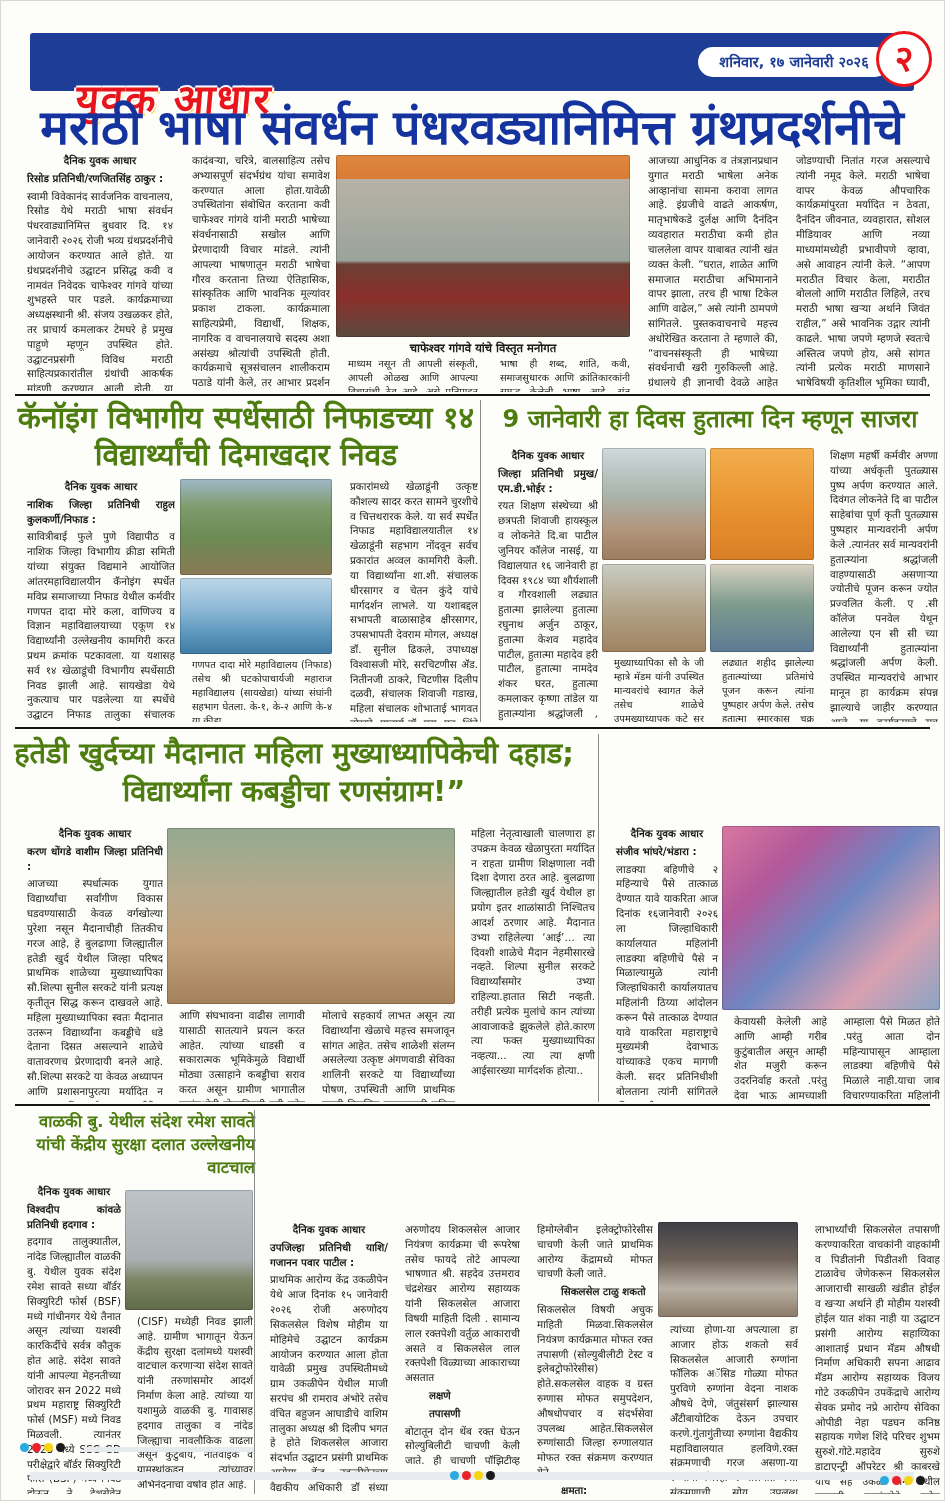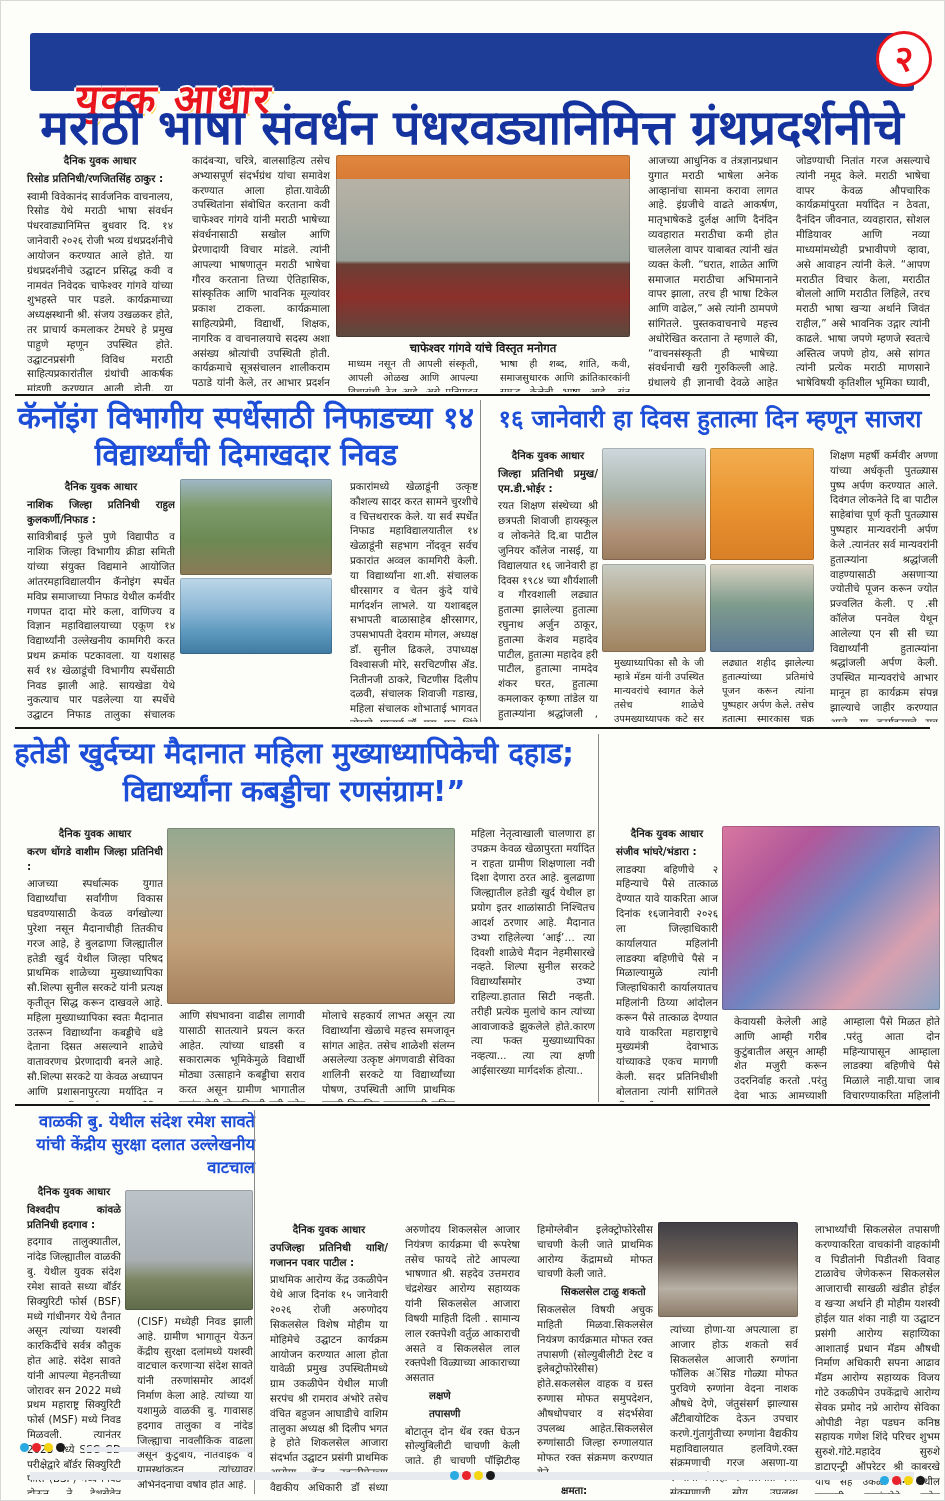--- a/index.html
+++ b/index.html
@@ -10,21 +10,21 @@
   .mast{position:absolute;left:30px;top:33px;width:884px;height:58px;background:#1e3d96;border-radius:3px;}
   .logo{position:absolute;left:46px;top:37px;font-size:40px;font-weight:bold;color:#e8161c;
         transform:skewX(-5deg);letter-spacing:2px;
         text-shadow:-2px 0 0 #fff,2px 0 0 #fff,0 -2px 0 #fff,0 2px 0 #fff,2px 2px 0 #ffd24a;}
   .datebox{position:absolute;left:698px;top:47px;width:192px;height:30px;background:#fff;border-radius:15px;
         color:#1e3d96;font-weight:bold;font-size:14.5px;line-height:30px;text-align:center;}
   .pagenum{position:absolute;left:876px;top:31px;width:56px;height:56px;background:#fff;border-radius:50%;
         border:3px solid #e8161c;box-sizing:border-box;color:#e8161c;font-size:36px;font-weight:bold;
         text-align:center;line-height:50px;}
   
-  .hl{position:absolute;font-weight:800;text-align:center;color:#1d4ed8;}
+  .hl{position:absolute;font-weight:800;text-align:center;color:#4d7c0f;}
   .hl-lead{left:30px;top:96px;width:884px;font-size:48px;line-height:1.3;color:#15339e;}
   .hl-canoe{left:15px;top:400px;width:462px;font-size:30px;line-height:1.23;}
   .hl-hutatma{left:482px;top:404px;width:456px;font-size:24px;line-height:1.3;}
   .hl-kabaddi{left:4px;top:734px;width:580px;font-size:29px;line-height:1.32;}
   .hl-andolan{left:600px;top:734px;width:340px;font-size:21.5px;line-height:1.36;}
   .hl-soldier{left:15px;top:1110px;width:240px;font-size:16.5px;line-height:1.4;text-align:right;}
   .hl-sickle{left:258px;top:1115px;width:684px;font-size:31px;line-height:1.55;}
   
   .col{position:absolute;overflow:hidden;font-size:10.3px;line-height:1.44;text-align:justify;color:#1c1c1c;}
   .col p{margin:0 0 3px 12px;}
@@ -54,20 +54,21 @@
   .graybar{position:absolute;background:#e7eaef;}
 </style>
 </head>
 <body>
 
 <div class="page">
 
   <div class="mast">
     <div class="logo">युवक आधार</div>
   </div>
+  <div class="datebox">शनिवार, १७ जानेवारी २०२६</div>
   <div class="pagenum">२</div>
 
   <div class="hl hl-lead">मराठी भाषा संवर्धन पंधरवड्यानिमित्त ग्रंथप्रदर्शनीचे उद्घाटन</div>
   <div class="col" style="left:15px;top:153px;width:158px;height:238px;">
     <p class="byl1">दैनिक युवक आधार</p>
     <p class="byl2">रिसोड प्रतिनिधी/रणजितसिंह ठाकुर :</p>
     <p>स्वामी विवेकानंद सार्वजनिक वाचनालय, रिसोड येथे मराठी भाषा संवर्धन पंधरवाड्यानिमित्त बुधवार दि. १४ जानेवारी २०२६ रोजी भव्य ग्रंथप्रदर्शनीचे आयोजन करण्यात आले होते. या ग्रंथप्रदर्शनीचे उद्घाटन प्रसिद्ध कवी व नामवंत निवेदक चाफेश्वर गांगवे यांच्या शुभहस्ते पार पडले. कार्यक्रमाच्या अध्यक्षस्थानी श्री. संजय उखळकर होते, तर प्राचार्य कमलाकर टेमघरे हे प्रमुख पाहुणे म्हणून उपस्थित होते. उद्घाटनप्रसंगी विविध मराठी साहित्यप्रकारांतील ग्रंथांची आकर्षक मांडणी करण्यात आली होती. या ग्रंथप्रदर्शनामध्ये मराठी साहित्याची परंपरा, संत साहित्य, आधुनिक काव्य, कथा-</p>
   </div>
   <div class="col" style="left:180px;top:153px;width:150px;height:238px;">
     <p>कादंबऱ्या, चरित्रे, बालसाहित्य तसेच अभ्यासपूर्ण संदर्भग्रंथ यांचा समावेश करण्यात आला होता.यावेळी उपस्थितांना संबोधित करताना कवी चाफेश्वर गांगवे यांनी मराठी भाषेच्या संवर्धनासाठी सखोल आणि प्रेरणादायी विचार मांडले. त्यांनी आपल्या भाषणातून मराठी भाषेचा गौरव करताना तिच्या ऐतिहासिक, सांस्कृतिक आणि भावनिक मूल्यांवर प्रकाश टाकला. कार्यक्रमाला साहित्यप्रेमी, विद्यार्थी, शिक्षक, नागरिक व वाचनालयाचे सदस्य अशा असंख्य श्रोत्यांची उपस्थिती होती. कार्यक्रमाचे सूत्रसंचालन शालीकराम पठाडे यांनी केले, तर आभार प्रदर्शन प्रा. रवी अंभोरे यांनी केले. कार्यक्रम यशस्वी करण्यासाठी वाचनालयाच्या कार्यकारिणीने विशेष परिश्रम घेतले. मराठी भाषा संवर्धनाविषयी कवी</p>
@@ -90,27 +91,30 @@
   <div class="hrule" style="left:15px;top:394px;width:915px;"></div>
 
   <div class="hl hl-canoe">कॅनॉइंग विभागीय स्पर्धेसाठी निफाडच्या १४ विद्यार्थ्यांची दिमाखदार निवड</div>
   <div class="col" style="left:15px;top:479px;width:160px;height:243px;">
     <p class="byl1">दैनिक युवक आधार</p>
     <p class="byl2">नाशिक जिल्हा प्रतिनिधी राहुल कुलकर्णी/निफाड :</p>
     <p>सावित्रीबाई फुले पुणे विद्यापीठ व नाशिक जिल्हा विभागीय क्रीडा समिती यांच्या संयुक्त विद्यमाने आयोजित आंतरमहाविद्यालयीन कॅनोइंग स्पर्धेत मविप्र समाजाच्या निफाड येथील कर्मवीर गणपत दादा मोरे कला, वाणिज्य व विज्ञान महाविद्यालयाच्या एकूण १४ विद्यार्थ्यांनी उल्लेखनीय कामगिरी करत प्रथम क्रमांक पटकावला. या यशासह सर्व १४ खेळाडूंची विभागीय स्पर्धेसाठी निवड झाली आहे. सायखेडा येथे नुकत्याच पार पडलेल्या या स्पर्धेचे उद्घाटन निफाड तालुका संचालक शिवाजी गडाख यांच्या हस्ते करण्यात आले. स्पर्धेत मविप्र समाजाच्या के. टी. एच. एम. महाविद्यालय, कर्मवीर काकासाहेब</p>
   </div>
   <div class="photo ph-students" style="left:180px;top:479px;width:152px;height:96px;"></div>
   <div class="photo ph-canoe" style="left:180px;top:578px;width:152px;height:76px;"></div>
+  <div class="col" style="left:180px;top:658px;width:152px;height:64px;font-size:9.8px;">
+    <p>गणपत दादा मोरे महाविद्यालय (निफाड) तसेच श्री घटकोपाचार्यजी महाराज महाविद्यालय (सायखेडा) यांच्या संघांनी सहभाग घेतला. के-१, के-२ आणि के-४ या क्रीडा</p>
+  </div>
   <div class="col" style="left:338px;top:479px;width:140px;height:243px;">
     <p>प्रकारांमध्ये खेळाडूंनी उत्कृष्ट कौशल्य सादर करत सामने चुरशीचे व चित्तथरारक केले. या सर्व स्पर्धेत निफाड महाविद्यालयातील १४ खेळाडूंनी सहभाग नोंदवून सर्वच प्रकारांत अव्वल कामगिरी केली. या विद्यार्थ्यांना शा.शी. संचालक धीरसागर व चेतन कुंदे यांचे मार्गदर्शन लाभले. या यशाबद्दल सभापती बाळासाहेब क्षीरसागर, उपसभापती देवराम मोगल, अध्यक्ष डॉ. सुनील ढिकले, उपाध्यक्ष विश्वासजी मोरे, सरचिटणीस ॲड. नितीनजी ठाकरे, चिटणीस दिलीप दळवी, संचालक शिवाजी गडाख, महिला संचालक शोभाताई भागवत बोरस्ते, प्राचार्य डॉ. एस. एन. शिंदे तसेच महाविद्यालयातील सर्व विभागप्रमुख, प्राध्यापक व सेवकवृंद यांनी खेळाडूंचे अभिनंदन करून पुढील स्पर्धेसाठी शुभेच्छा दिल्या.</p>
   </div>
 
   <div class="vrule" style="left:480px;top:400px;height:322px;"></div>
 
-  <div class="hl hl-hutatma">१६ जानेवारी हा दिवस हुतात्मा दिन म्हणून साजरा</div>
+  <div class="hl hl-hutatma">9 जानेवारी हा दिवस हुतात्मा दिन म्हणून साजरा</div>
   <div class="col" style="left:486px;top:448px;width:112px;height:274px;">
     <p class="byl1">दैनिक युवक आधार</p>
     <p class="byl2">जिल्हा प्रतिनिधी प्रमुख/ एम.डी.भोईर :</p>
     <p>रयत शिक्षण संस्थेच्या श्री छत्रपती शिवाजी हायस्कूल व लोकनेते दि.बा पाटील जुनियर कॉलेज नासई, या विद्यालयात १६ जानेवारी हा दिवस १९८४ च्या शौर्यशाली व गौरवशाली लढ्यात हुतात्मा झालेल्या हुतात्मा रघुनाथ अर्जुन ठाकूर, हुतात्मा केशव महादेव पाटील, हुतात्मा महादेव हरी पाटील, हुतात्मा नामदेव शंकर घरत, हुतात्मा कमलाकर कृष्णा तांडेल या हुतात्म्यांना श्रद्धांजली , मानवंदना कार्यक्रम संपन्न झाला. या कार्यक्रमासाठी उपस्थित मान्यवर व पंचक्रोशीतील लोक उपस्थित होते. शाळेच्या</p>
   </div>
   <div class="photo ph-flag" style="left:602px;top:448px;width:104px;height:112px;"></div>
   <div class="photo ph-poster" style="left:710px;top:448px;width:104px;height:112px;"></div>
   <div class="photo ph-parade" style="left:602px;top:564px;width:104px;height:88px;"></div>
   <div class="photo ph-gathering" style="left:710px;top:564px;width:104px;height:88px;"></div>
   <div class="col" style="left:602px;top:656px;width:102px;height:66px;font-size:9.8px;">

